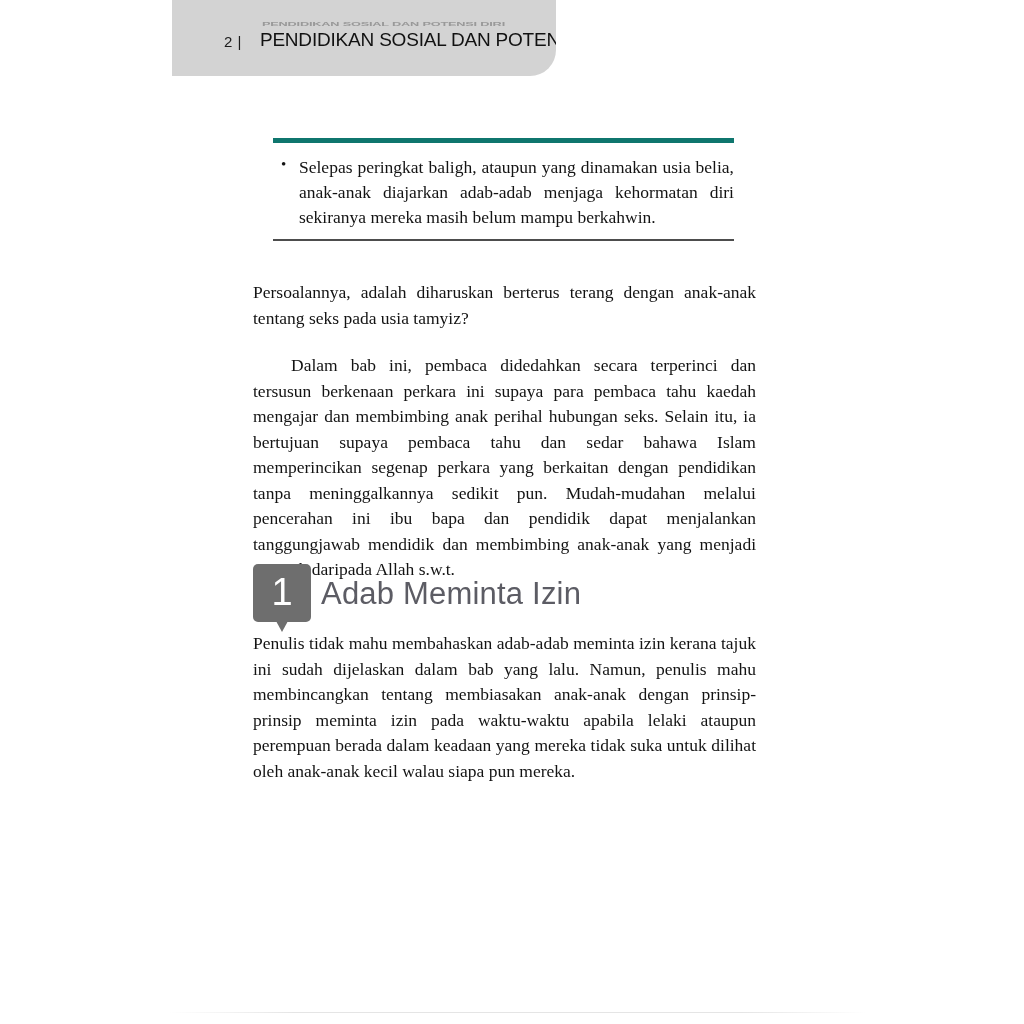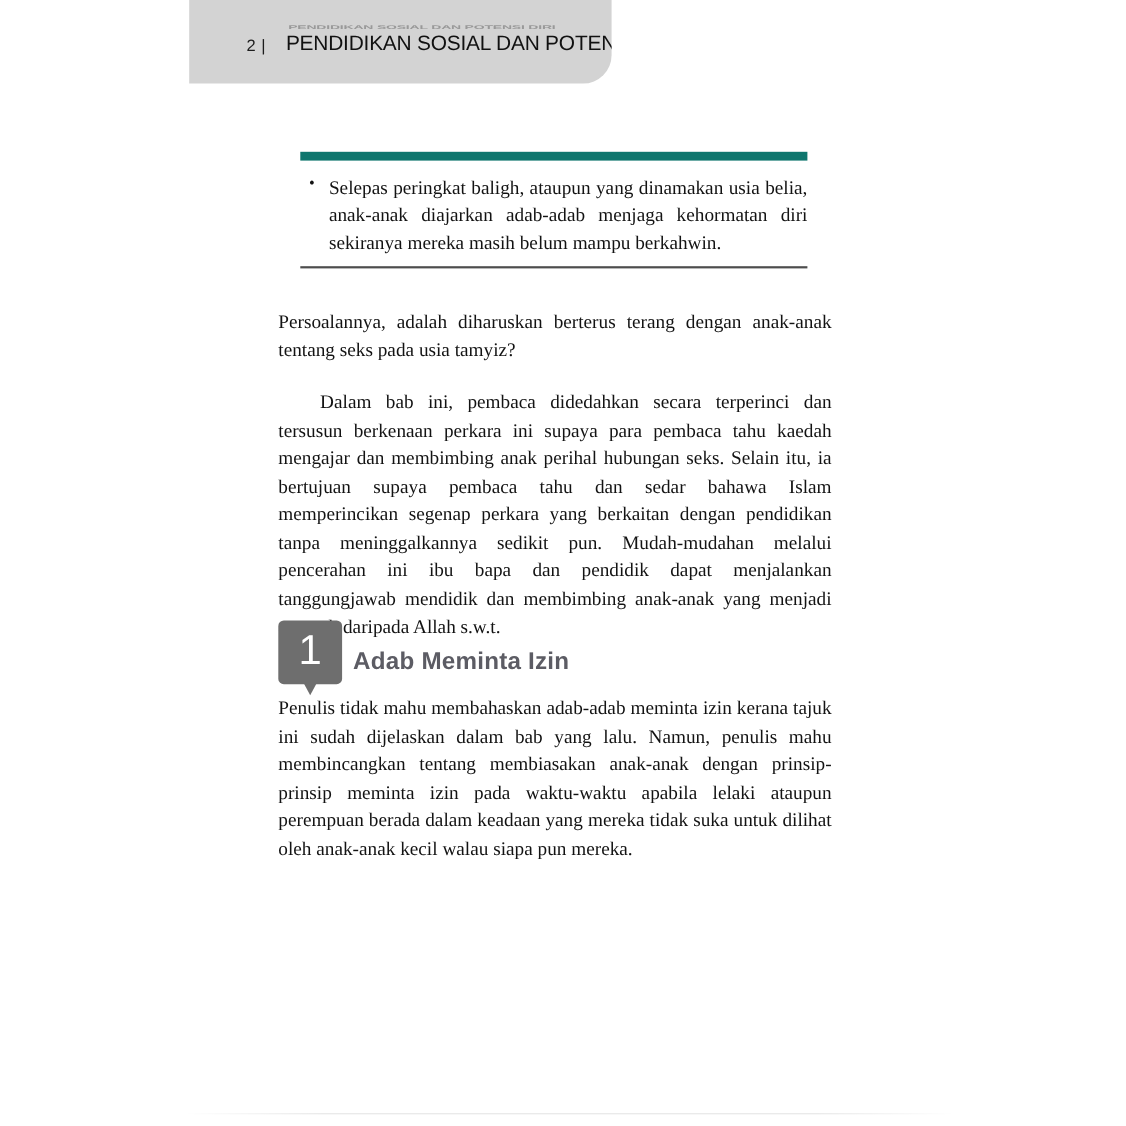--- a/index.html
+++ b/index.html
@@ -96,21 +96,21 @@
     left: 253px;
     width: 503px;
   }
 
   
   .callout {
     position: absolute;
     left: 273px;
     top: 138px;
     width: 461px;
-    border-top: 8px solid #0f766e;
+    border-top: 5px solid #0f766e;
     border-bottom: 2px solid #4d4d4d;
     padding: 12px 0 9px 0;
     box-sizing: content-box;
   }
   .callout-list {
     margin: 0;
     padding: 0;
     list-style: none;
   }
   .callout-item {
@@ -181,26 +181,25 @@
     height: 0;
     border-left: 6px solid transparent;
     border-right: 6px solid transparent;
     border-top: 11px solid #6e6e6e;
   }
   .section-title {
     position: absolute;
     left: 68px;
     top: 12px;
     font-family: "Liberation Sans", "DejaVu Sans", sans-serif;
-    font-size: 22px;
-    font-weight: 700;
+    font-size: 31px;
+    font-weight: 400;
     color: #5c5c64;
     letter-spacing: 0.2px;
     white-space: nowrap;
-    margin-top: 12px;
   }
 
   
   .page-edge-bottom {
     position: absolute;
     left: 168px;
     top: 1012px;
     width: 700px;
     height: 1px;
     background: linear-gradient(to right, rgba(0,0,0,0.0), rgba(0,0,0,0.10) 18%, rgba(0,0,0,0.10) 82%, rgba(0,0,0,0.0));

